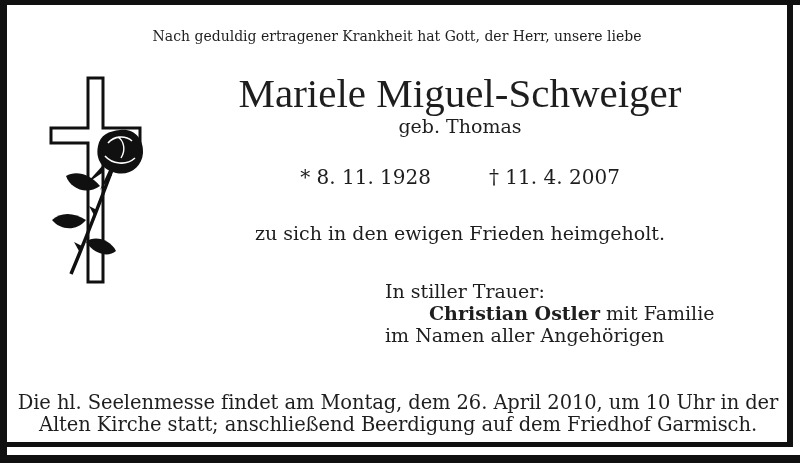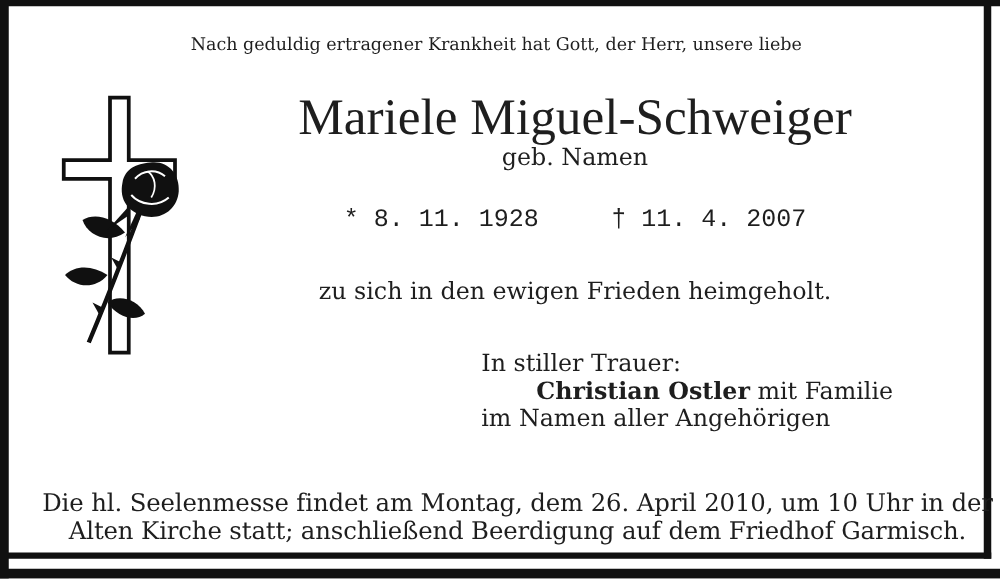--- a/index.html
+++ b/index.html
@@ -34,38 +34,38 @@
     position: absolute; left: 160px; top: 115px; width: 600px;
     text-align: center; font-size: 19px; line-height: 23px;
   }
   .house-name {
     position: absolute; left: 160px; top: 140px; width: 600px;
     text-align: center; font-size: 19px; line-height: 23px;
   }
   .dates {
     position: absolute; left: 160px; top: 165px; width: 600px;
     display: flex; justify-content: center; gap: 58px;
-    font-size: 20px; line-height: 24px; font-family: Liberation Mono, monospace;
+    font-size: 20px; line-height: 24px;
   }
   .taken-line {
     position: absolute; left: 110px; top: 221px; width: 700px;
     text-align: center; font-size: 19px; line-height: 24px;
   }
   .mourners {
     position: absolute; left: 385px; top: 280px;
     font-size: 19px; line-height: 22px;
     white-space: nowrap;
   }
   .mourners b { font-weight: bold; margin-left: 44px; }
   .place {
     position: absolute; left: 35px; top: 344px;
     font-size: 19px; line-height: 22px;
   }
   .service {
-    position: absolute; left: 28px; top: 392px; width: 772px;
+    position: absolute; left: 12px; top: 392px; width: 772px;
     text-align: center; font-size: 19.5px; line-height: 21.5px;
     letter-spacing: -0.1px;
   }
   .memorial-art {
     position: absolute; left: 40px; top: 70px; width: 110px; height: 225px;
   }
 </style>
 </head>
 <body>
 
@@ -97,21 +97,21 @@
       <path d="M68,73 C74,66 85,65 92,71" fill="none" stroke="#ffffff" stroke-width="1.6"></path>
       <path d="M65,86 C72,94 86,96 95,88" fill="none" stroke="#ffffff" stroke-width="1.6"></path>
       <path d="M78,67 C84,71 86,80 81,88" fill="none" stroke="#ffffff" stroke-width="1.4"></path>
     </svg>
   </div>
 
   <div class="intro">Nach geduldig ertragener Krankheit hat Gott, der Herr, unsere liebe</div>
 
   <div class="deceased-name">Mariele Miguel-Schweiger</div>
 
-  <div class="maiden-name">geb. Namen</div>
+  <div class="maiden-name">geb. Thomas</div>
 
 
   <div class="dates">
     <span>* 8. 11. 1928</span>
     <span>† 11. 4. 2007</span>
   </div>
 
   <div class="taken-line">zu sich in den ewigen Frieden heimgeholt.</div>
 
   <div class="mourners">

